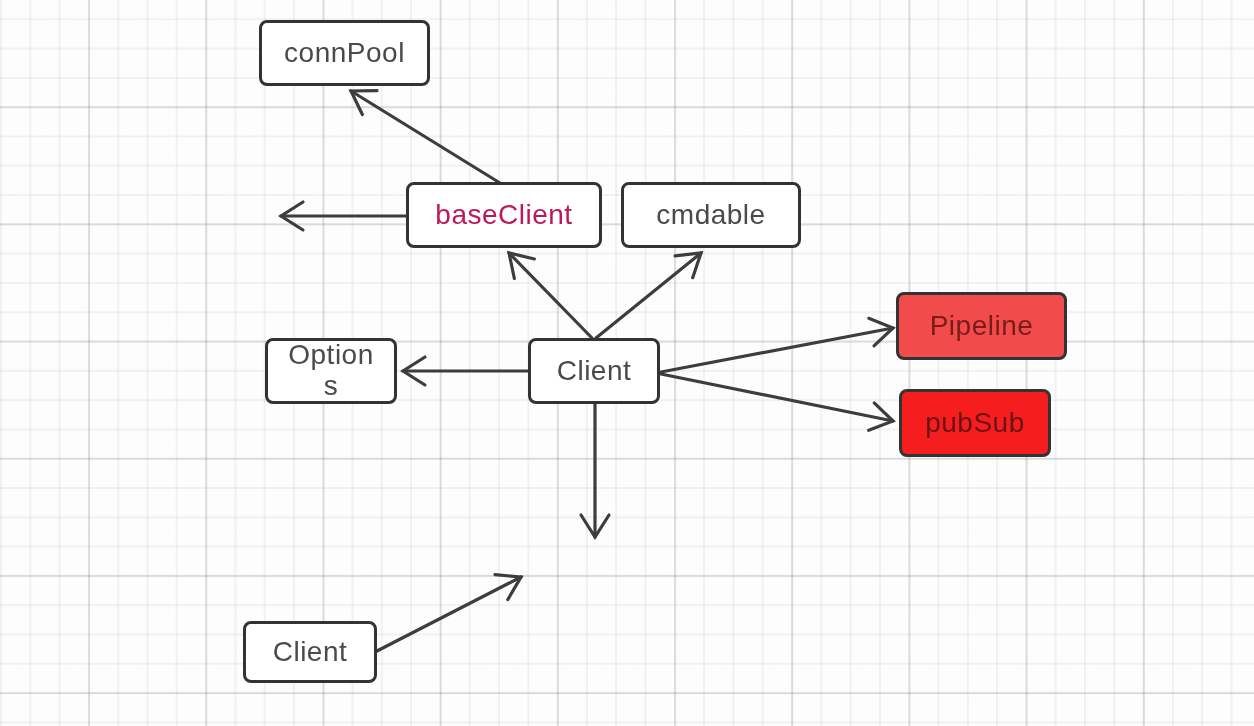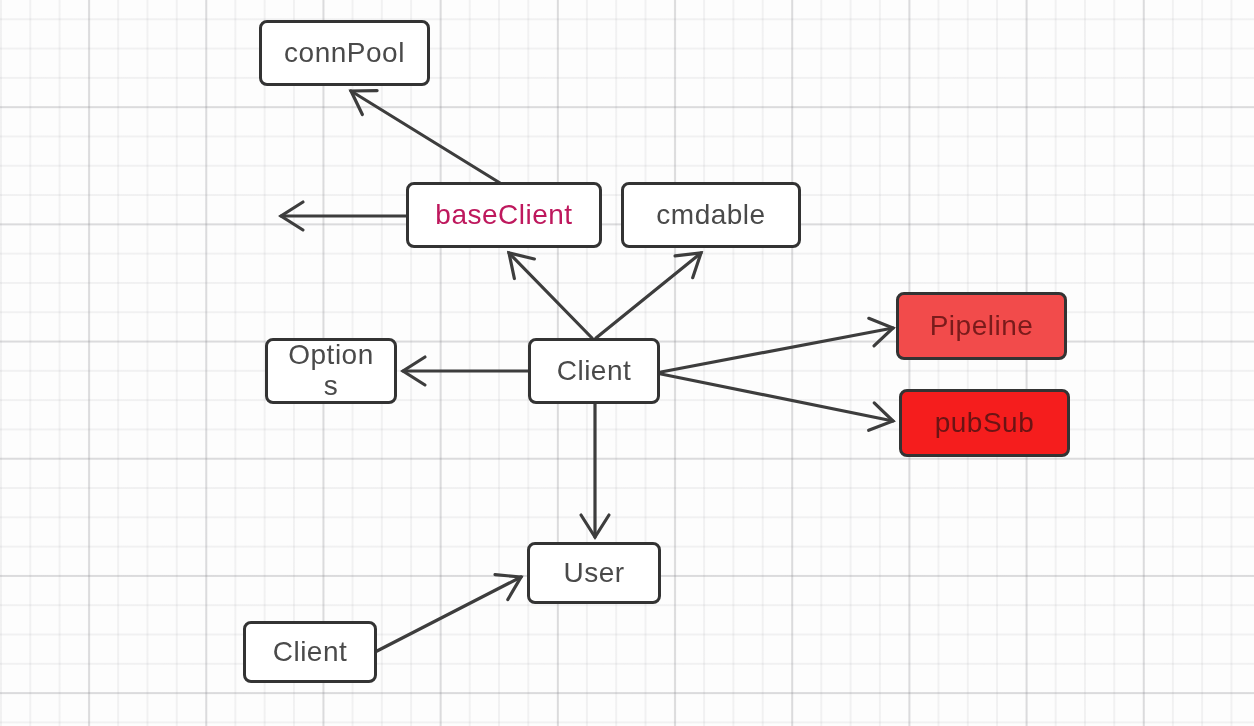--- a/index.html
+++ b/index.html
@@ -98,25 +98,22 @@
   </div>
 
   <div class="node" style="left: 528px; top: 338px; width: 132px; height: 66px; background-color: rgb(255, 255, 255); color: rgb(74, 74, 74);">
     <span class="label">Client</span>
   </div>
 
   <div class="node" style="left: 896px; top: 292px; width: 171px; height: 68px; background-color: rgb(242, 75, 75); color: rgb(122, 27, 27);">
     <span class="label">Pipeline</span>
   </div>
 
-  <div class="node" style="left: 899px; top: 389px; width: 171px; height: 68px; background-color: rgb(245, 29, 29); color: rgb(107, 20, 20);">
+  <div class="node" style="left: 899px; top: 389px; width: 152px; height: 68px; background-color: rgb(245, 29, 29); color: rgb(107, 20, 20);">
     <span class="label">pubSub</span>
   </div>
 
-  <div class="node" style="left: 527px; top: 542px; width: 134px; height: 62px; background-color: rgb(255, 255, 255); color: rgb(74, 74, 74);">
-    <span class="label">User</span>
-  </div>
 
   <div class="node" style="left: 243px; top: 621px; width: 134px; height: 62px; background-color: rgb(255, 255, 255); color: rgb(74, 74, 74);">
     <span class="label">Client</span>
   </div>
 
 </div>
 
 </body></html>

